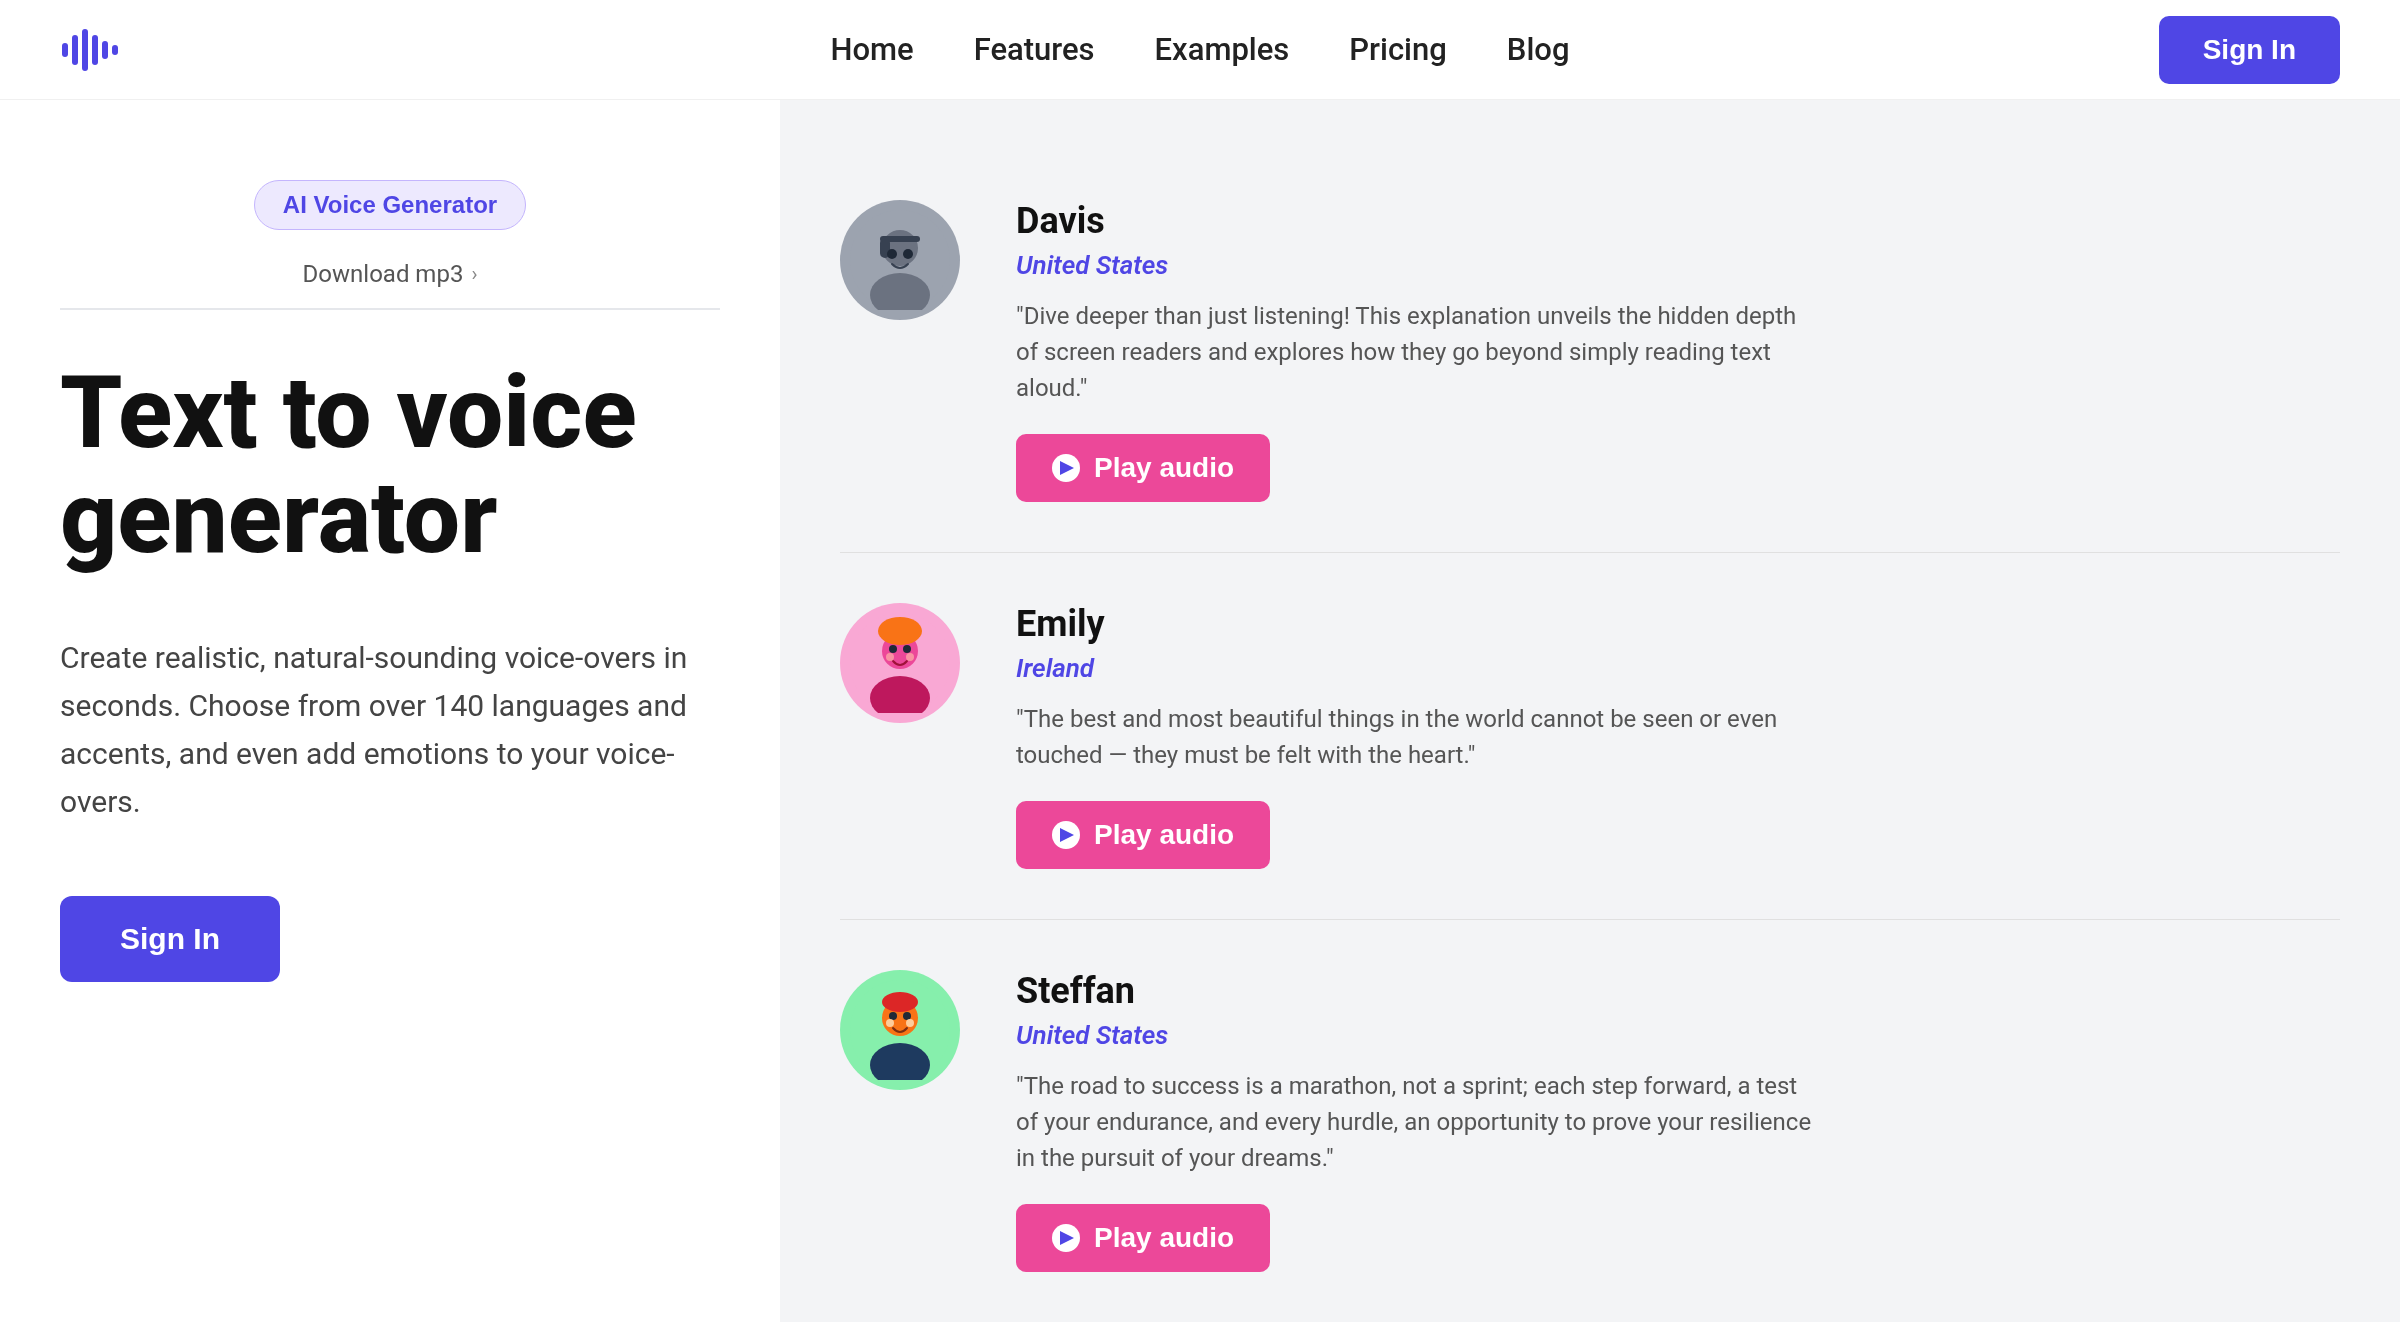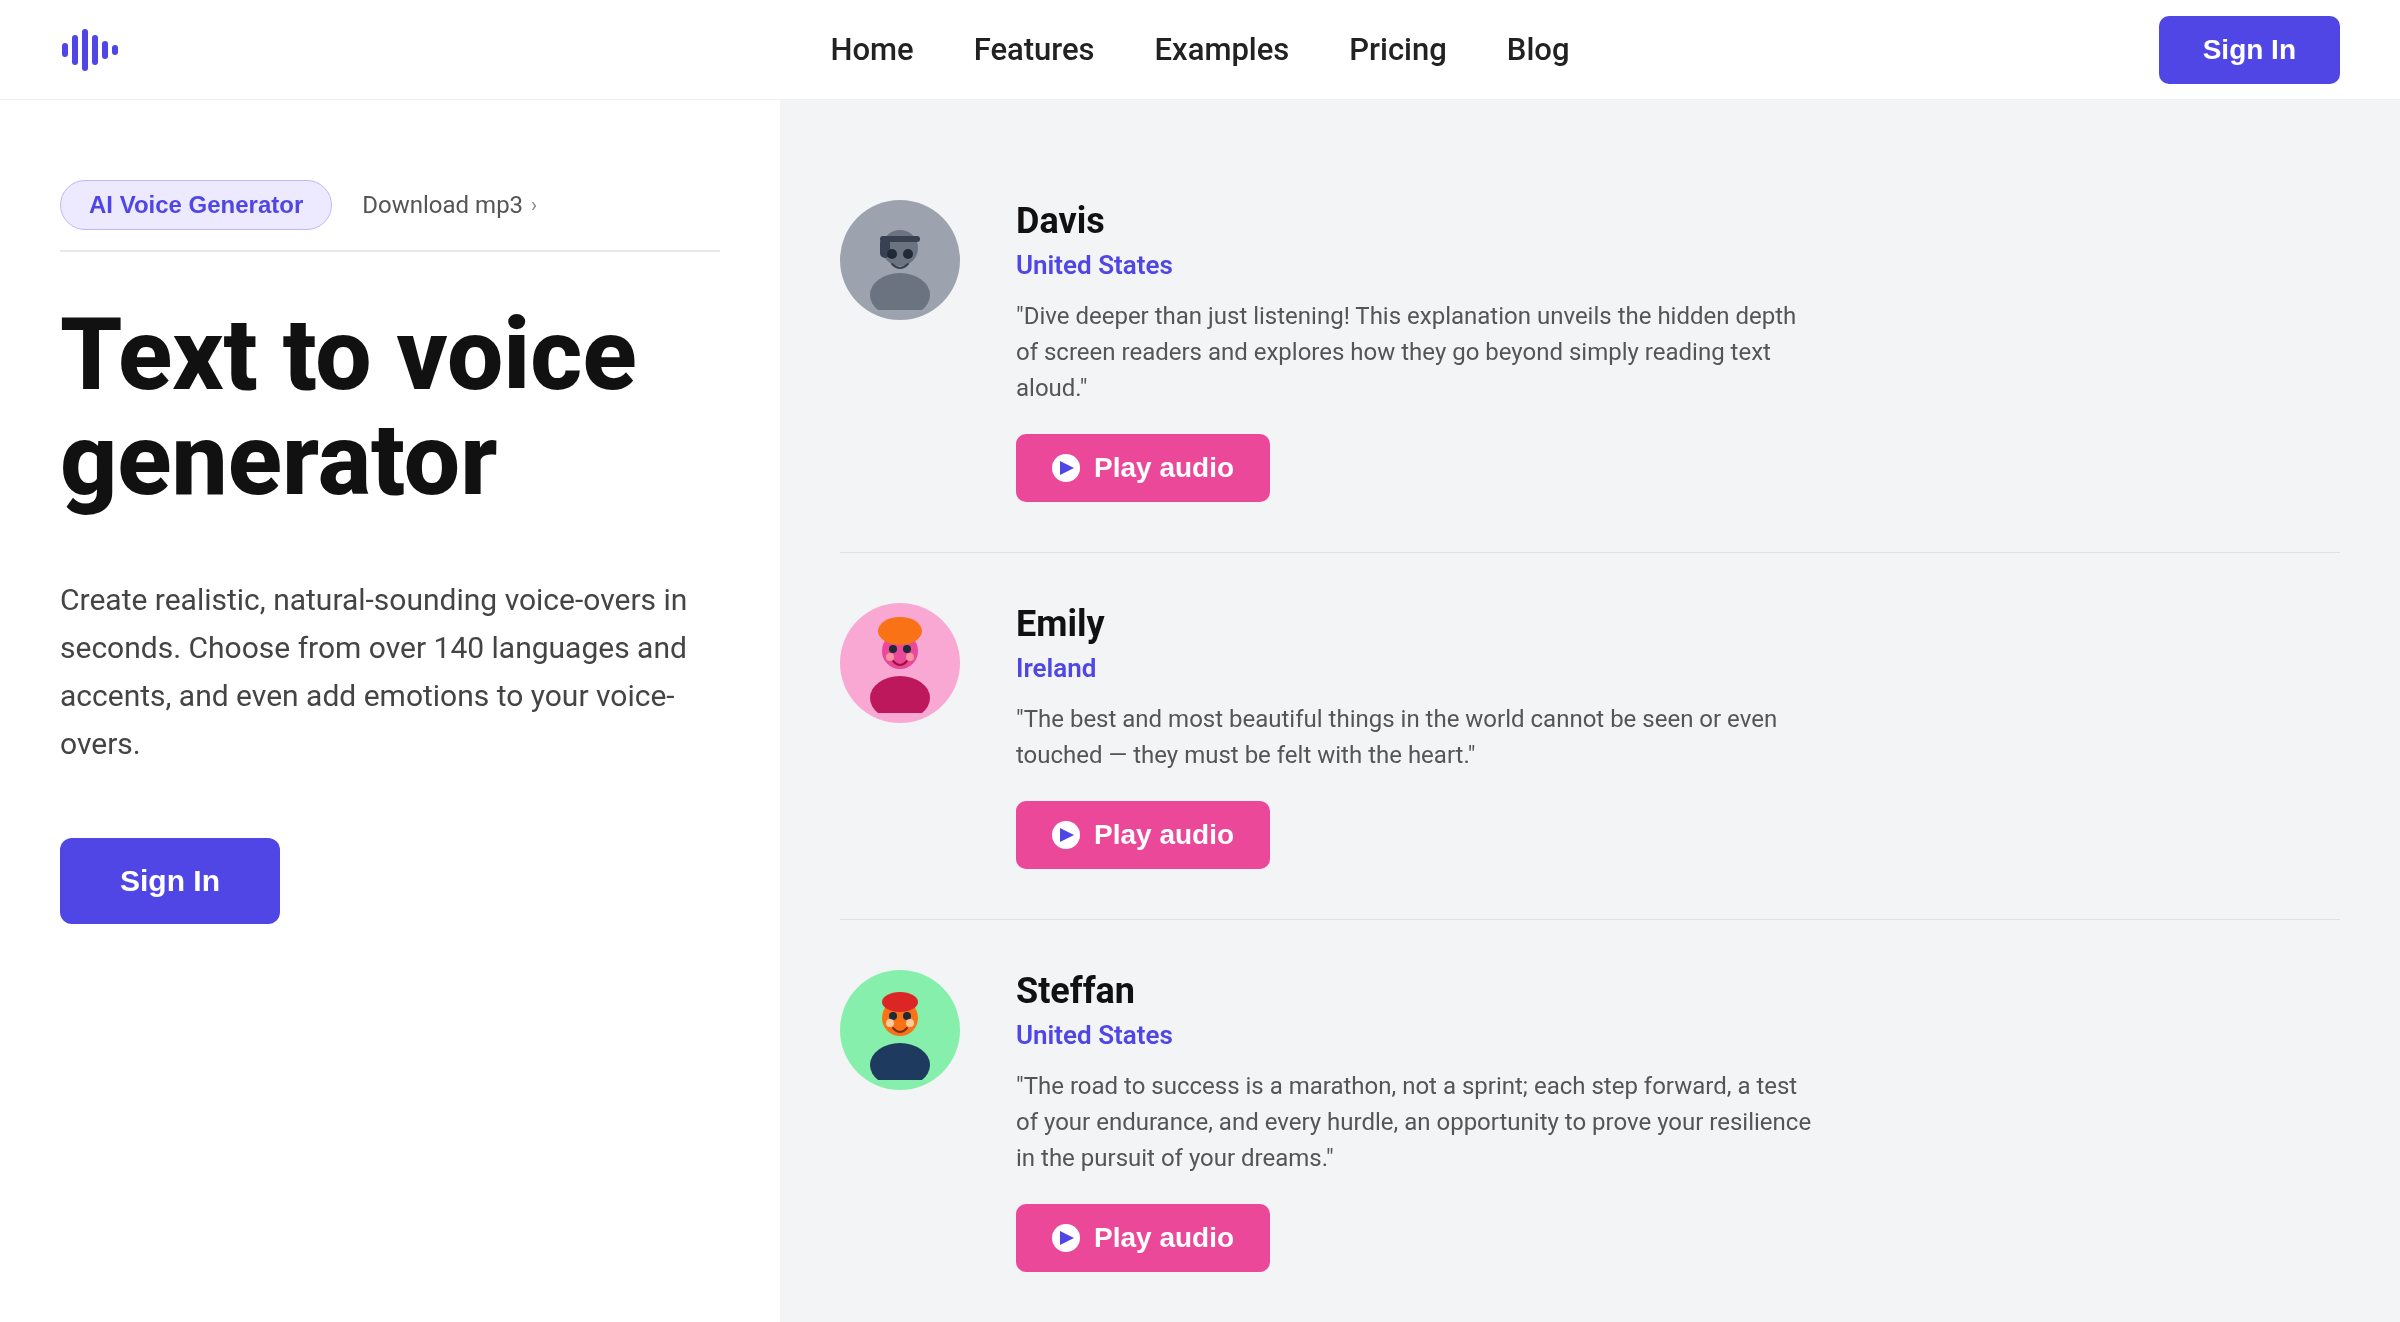--- a/index.html
+++ b/index.html
@@ -81,20 +81,21 @@
     }
 
     
     .tab-strip {
       display: flex;
       align-items: center;
       gap: 30px;
       margin-bottom: 50px;
       border-bottom: 2px solid #e5e7eb;
       padding-bottom: 20px;
+      flex-direction: column;
     }
 
     .tab-active {
       background: #ede9fe;
       color: #4f46e5;
       border: 1.5px solid #c4b5fd;
       border-radius: 30px;
       padding: 10px 28px;
       font-size: 24px;
       font-weight: 600;
@@ -204,20 +205,21 @@
       font-weight: 700;
       color: #111;
       margin-bottom: 8px;
     }
 
     .voice-country {
       font-size: 26px;
       font-weight: 600;
       color: #4f46e5;
       margin-bottom: 18px;
+      font-style: italic;
     }
 
     .voice-quote {
       font-size: 24px;
       color: #555;
       line-height: 1.5;
       margin-bottom: 28px;
       max-width: 800px;
     }
 

